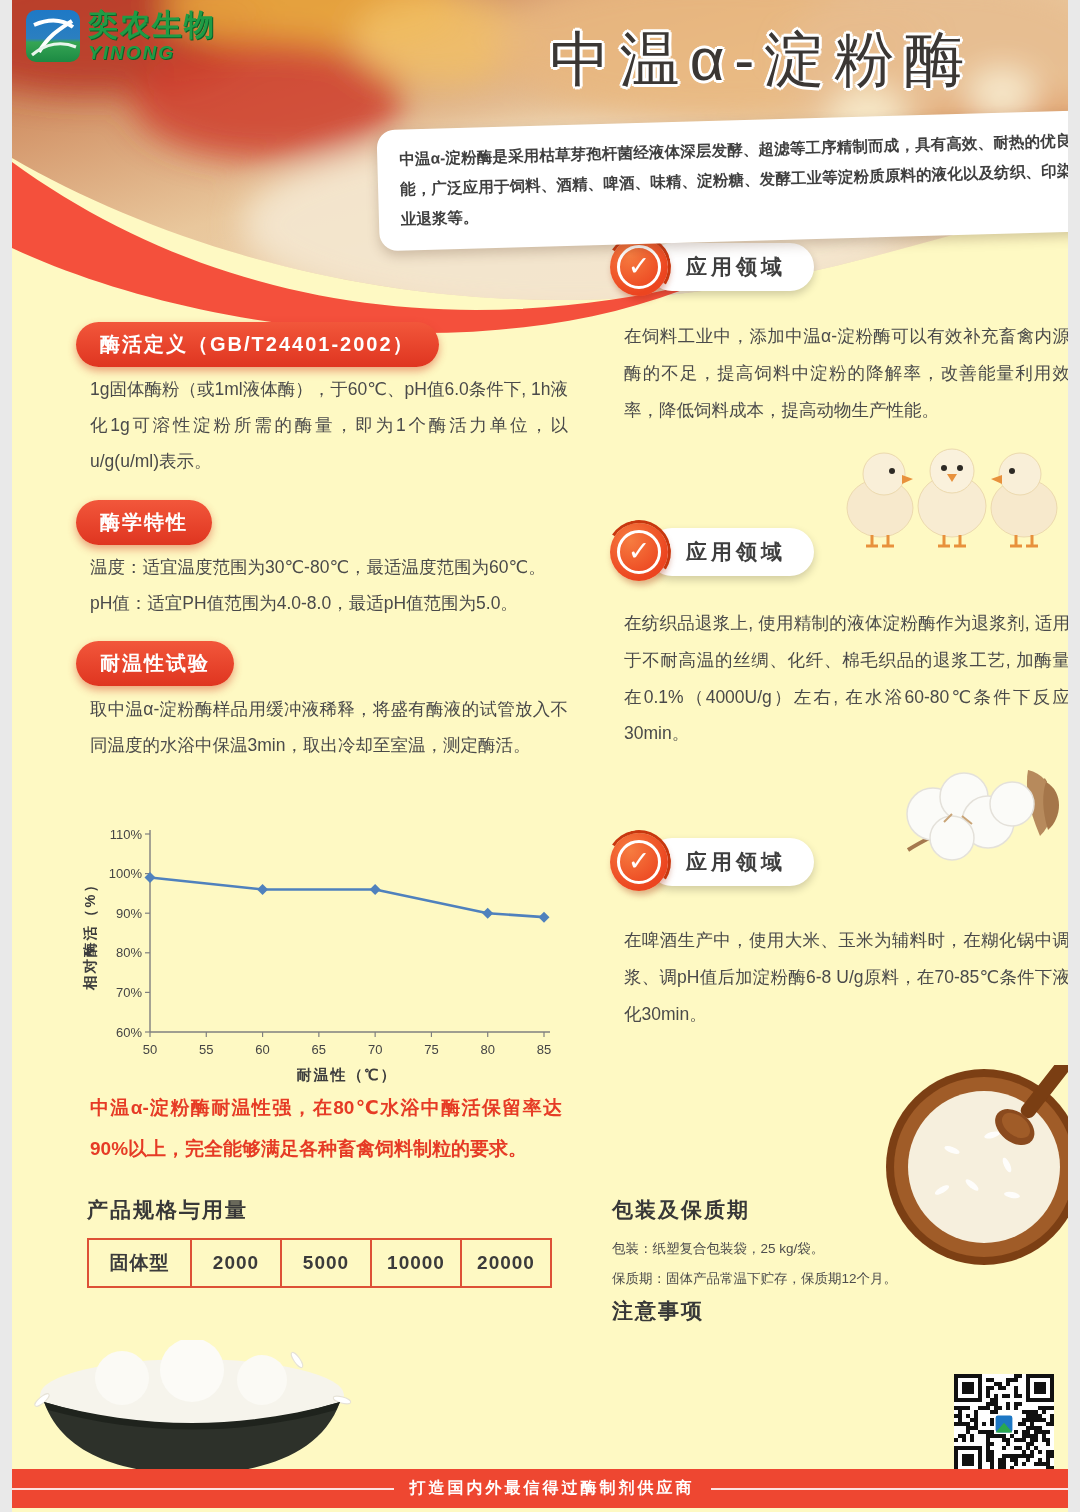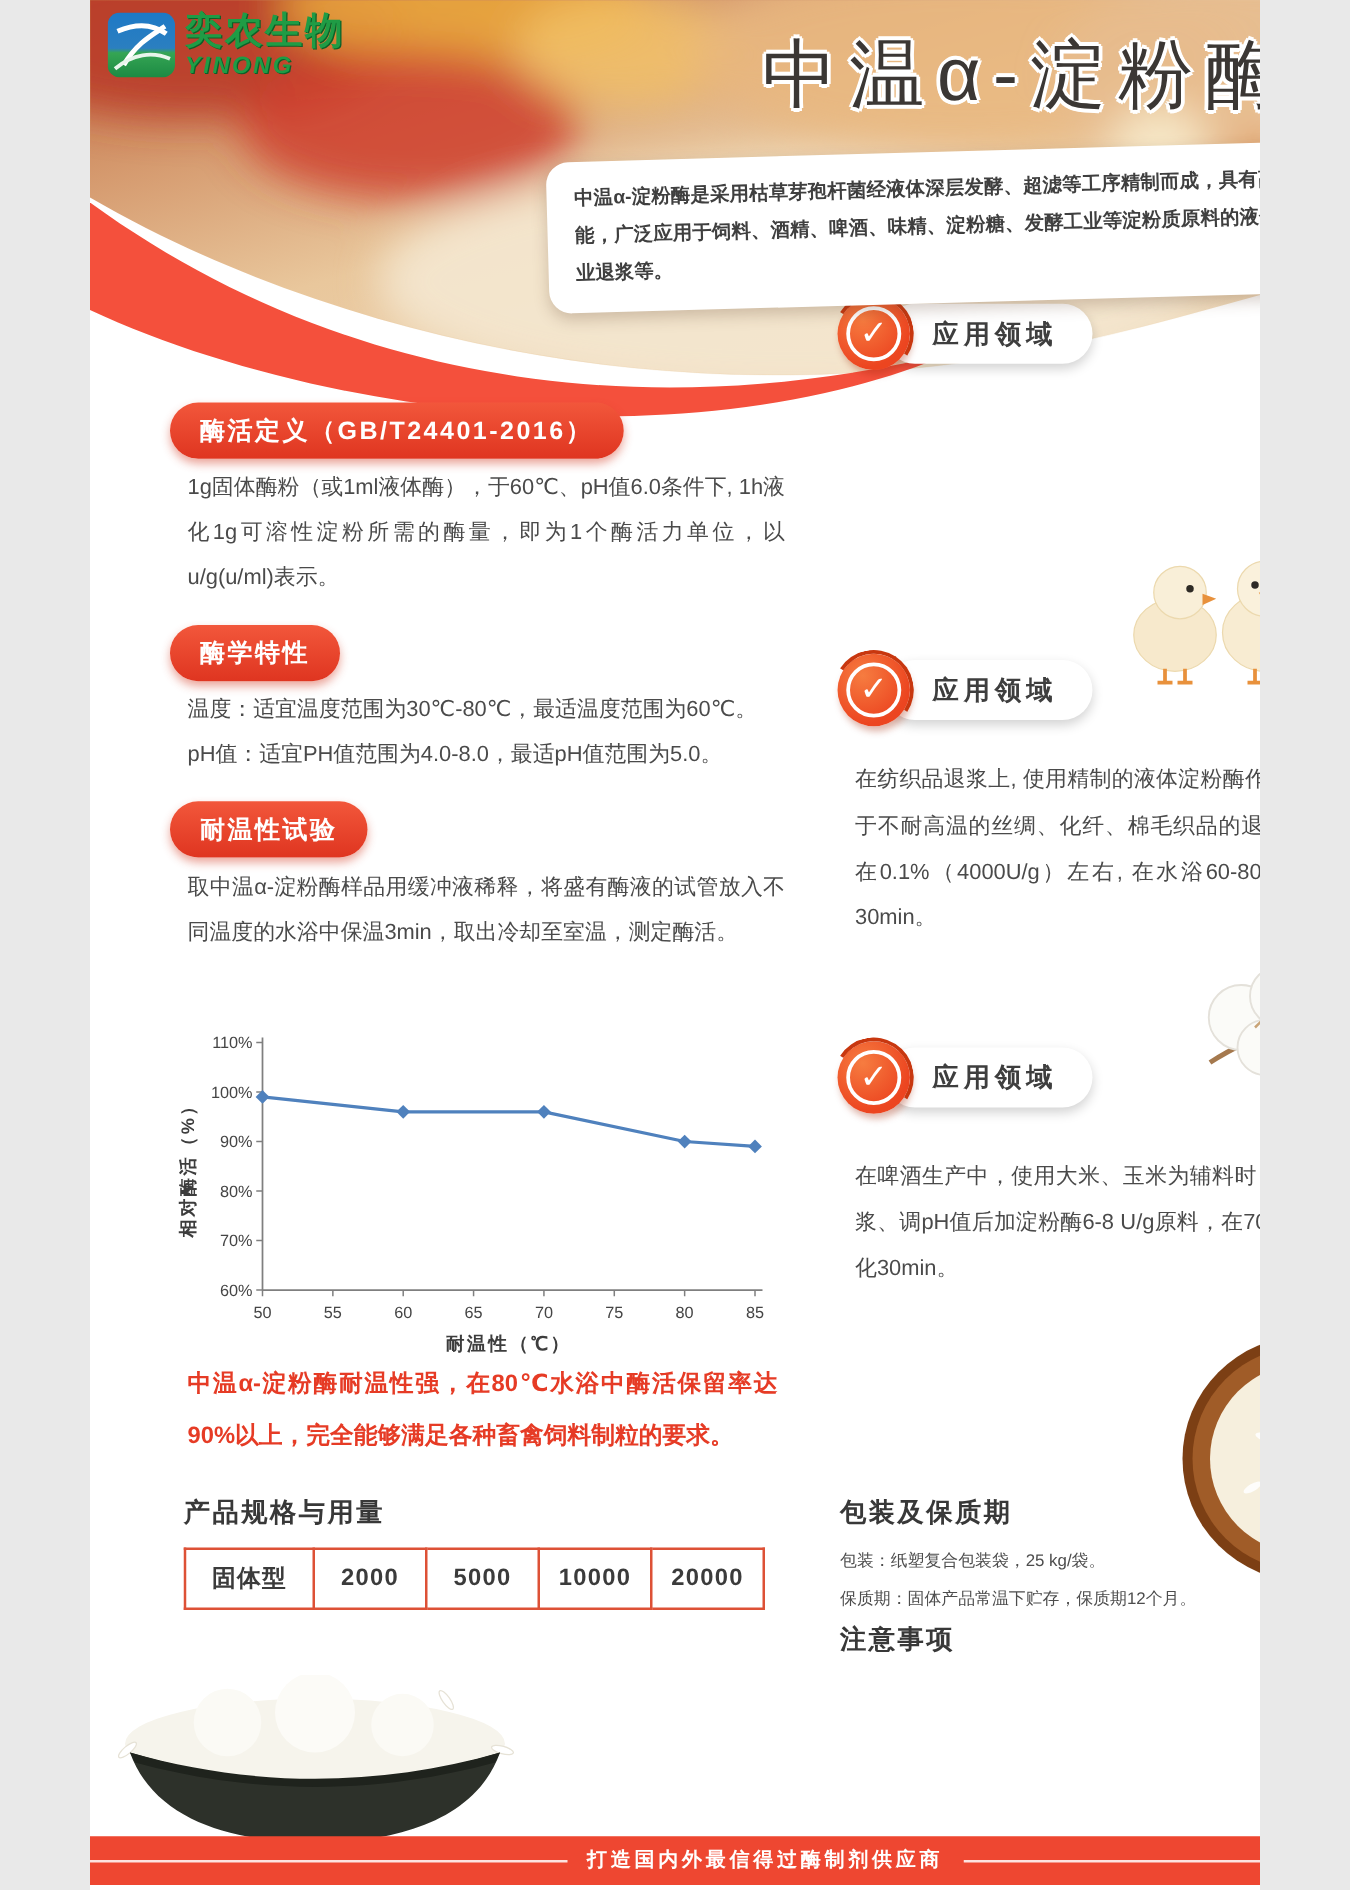--- a/index.html
+++ b/index.html
@@ -1,16 +1,16 @@
 <!DOCTYPE html>
 <html><head>
 <meta charset="utf-8">
 <style>
   html,body{margin:0;padding:0;background:#e9e9e9;}
-  .page{position:relative;width:936px;height:1512px;margin:0 auto;background:#ffffff;
+  .page{position:relative;width:1056px;height:1512px;margin:0 auto;background:#fef9c3;
         font-family:"Liberation Sans","DejaVu Sans",sans-serif;overflow:hidden;}
   .abs{position:absolute;}
 
   
   .hero-svg{position:absolute;top:0;left:0;z-index:1;}
   .logo{left:14px;top:10px;z-index:5;display:flex;align-items:flex-start;gap:8px;}
   .logo-text .cn{font-size:30px;font-weight:900;color:#1f9c45;line-height:1;
                  text-shadow:1px 1px 0 #0d5f28;letter-spacing:2px;}
   .logo-text .en{font-size:19px;font-weight:800;font-style:italic;color:#1f9c45;
                  letter-spacing:2px;margin-top:2px;text-shadow:1px 1px 0 #0d5f28;}
@@ -120,21 +120,21 @@
       <div class="en">YINONG</div>
     </div>
   </div>
 
   <div class="abs product-title">中温α-淀粉酶</div>
 
   <div class="abs intro-card">
     <div class="txt">中温α-淀粉酶是采用枯草芽孢杆菌经液体深层发酵、超滤等工序精制而成，具有高效、耐热的优良性能，广泛应用于饲料、酒精、啤酒、味精、淀粉糖、发酵工业等淀粉质原料的液化以及纺织、印染行业退浆等。</div>
   </div>
 
-  <div class="abs badge" style="left:64px;top:322px;">酶活定义（GB/T24401-2016）</div>
+  <div class="abs badge" style="left:64px;top:322px;">酶活定义（GB/T24401-2002）</div>
   <div class="abs para" style="left:78px;top:372px;">1g固体酶粉（或1ml液体酶），于60℃、pH值6.0条件下, 1h液化1g可溶性淀粉所需的酶量，即为1个酶活力单位，以u/g(u/ml)表示。</div>
 
   <div class="abs badge" style="left:64px;top:500px;">酶学特性</div>
   <div class="abs para" style="left:78px;top:550px;">
     <span class="ln">温度：适宜温度范围为30℃-80℃，最适温度范围为60℃。</span>
     <span class="ln">pH值：适宜PH值范围为4.0-8.0，最适pH值范围为5.0。</span>
   </div>
 
   <div class="abs badge" style="left:64px;top:641px;">耐温性试验</div>
   <div class="abs para" style="left:78px;top:692px;">取中温α-淀粉酶样品用缓冲液稀释，将盛有酶液的试管放入不同温度的水浴中保温3min，取出冷却至室温，测定酶活。</div>
@@ -201,20 +201,21 @@
     </tr>
   </tbody>
     </table>
 
   <div class="abs app-badge" style="left:598px;top:238px;">
     <div class="app-circle">
         <span class="app-check">✓</span>
       </div>
     <div class="app-pill">应用领域</div>
   </div>
+  <div class="abs rpara" style="left:612px;top:318px;">在饲料工业中，添加中温α-淀粉酶可以有效补充畜禽内源酶的不足，提高饲料中淀粉的降解率，改善能量利用效率，降低饲料成本，提高动物生产性能。</div>
 
   <svg class="abs img" style="left:828px;top:438px;" width="224" height="112" viewBox="0 0 224 112">
     <g stroke="#ecd9ae" stroke-width="1">
       <ellipse cx="40" cy="70" rx="33" ry="29" fill="#f7e9cc"></ellipse>
         <circle cx="44" cy="36" r="21" fill="#f9efd8"></circle>
       <ellipse cx="112" cy="68" rx="34" ry="31" fill="#f8ecd2"></ellipse>
         <circle cx="112" cy="33" r="22" fill="#faf1dc"></circle>
       <ellipse cx="184" cy="70" rx="33" ry="29" fill="#f7e9cc"></ellipse>
         <circle cx="180" cy="36" r="21" fill="#f9efd8"></circle>
     </g>

